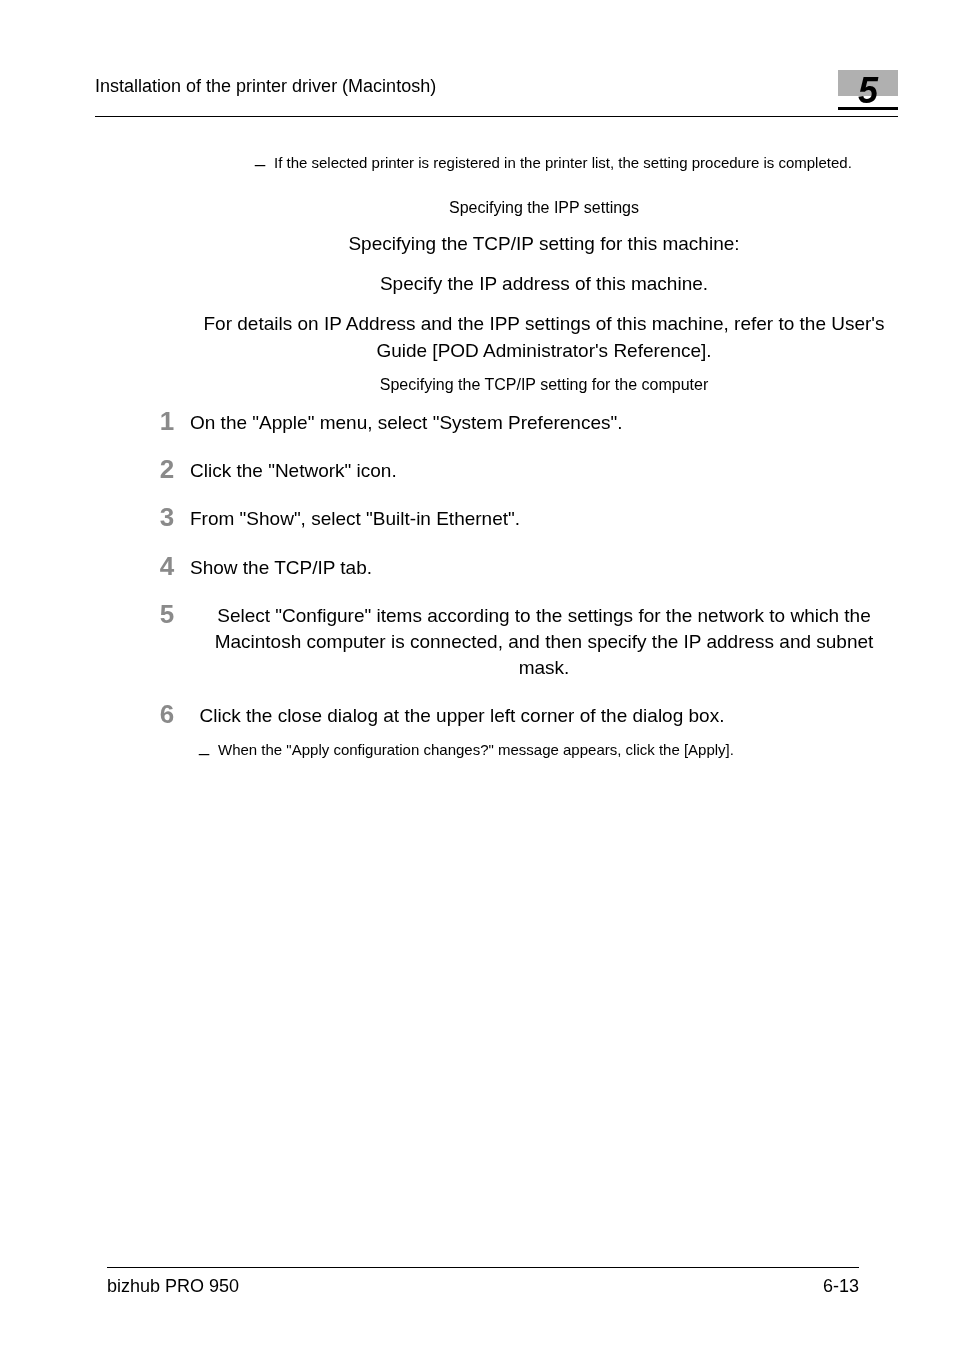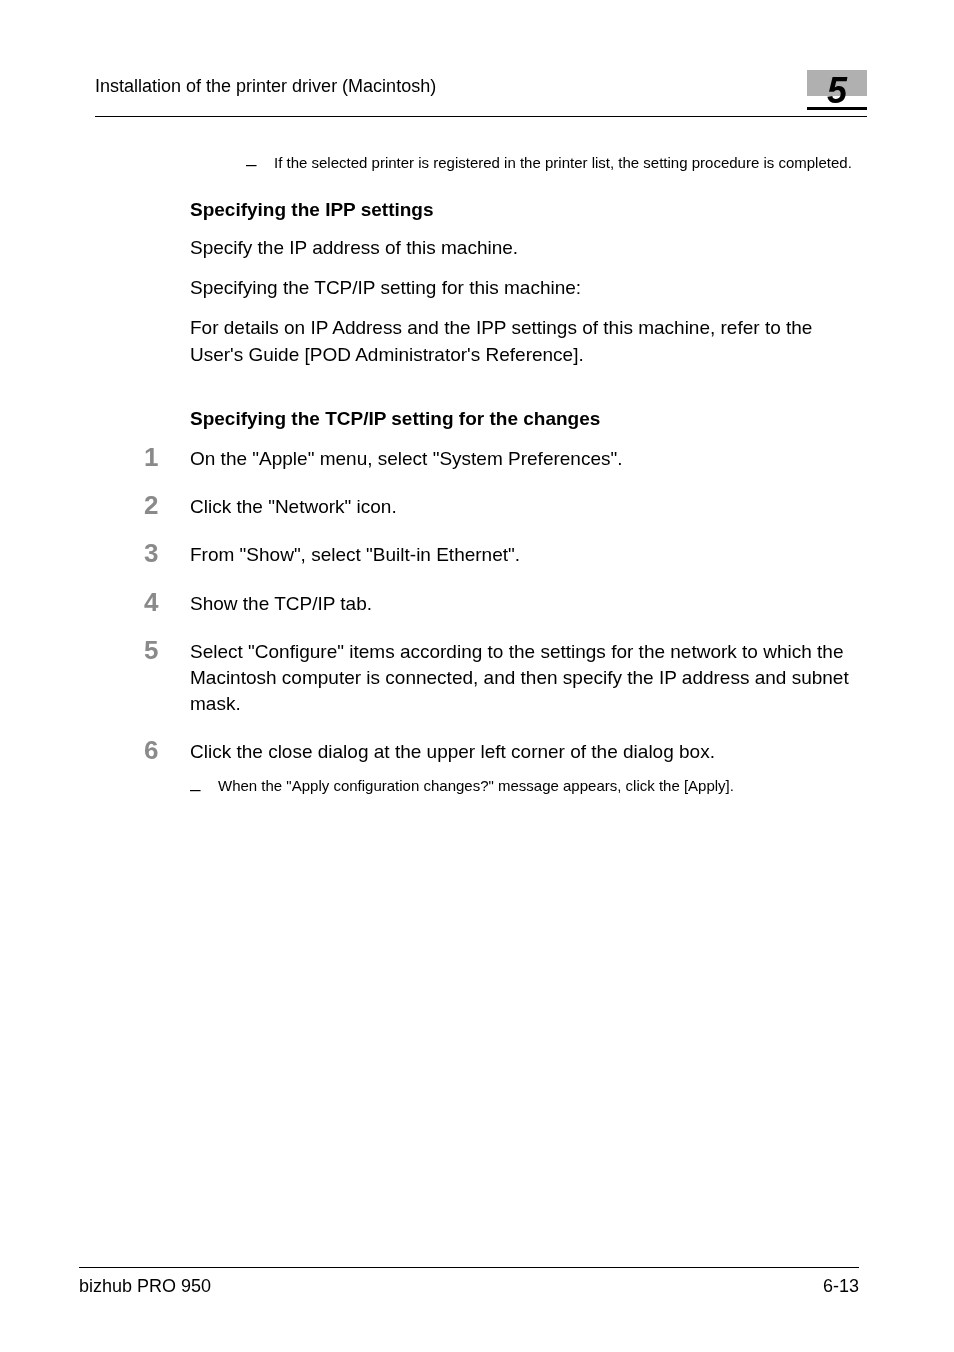--- a/index.html
+++ b/index.html
@@ -9,23 +9,24 @@
     }
     body {
       width: 954px;
       height: 1352px;
       background: #ffffff;
       font-family: Arial, Helvetica, sans-serif;
       color: #000000;
       position: relative;
     }
     .page {
-      padding: 70px 87px 60px 95px;
+      padding: 70px 56px 60px 95px;
       height: 100%;
       position: relative;
+      text-align: center;
     }
     .header-row {
       display: flex;
       justify-content: space-between;
       align-items: flex-start;
       margin-bottom: 6px;
     }
     .header-title {
       font-size: 18px;
       color: #000;
@@ -81,31 +82,31 @@
     .sub-bullet .dash {
       width: 28px;
       flex-shrink: 0;
       font-size: 19px;
     }
     .sub-bullet .txt {
       font-size: 15px;
       line-height: 1.35;
     }
     .section-heading {
-      font-size: 19px;
-      font-weight: bold;
+      font-size: 16px;
+      font-weight: normal;
       margin-bottom: 14px;
     }
     .para {
       font-size: 19px;
       line-height: 1.38;
       margin-bottom: 14px;
     }
     .para-last {
-      margin-bottom: 40px;
+      margin-bottom: 12px;
     }
     .step {
       display: flex;
       margin-bottom: 20px;
       margin-left: -46px;
     }
     .step-num {
       width: 46px;
       flex-shrink: 0;
       font-size: 26px;
@@ -120,21 +121,21 @@
       padding-top: 2px;
     }
     .step .sub-bullet {
       padding-left: 0;
       margin-top: 10px;
       margin-bottom: 0;
     }
     .footer {
       position: absolute;
       bottom: 55px;
-      left: 79px;
+      left: 107px;
       right: 95px;
     }
     .footer-line {
       border: none;
       border-top: 1px solid #000;
       margin-bottom: 8px;
     }
     .footer-row {
       display: flex;
       justify-content: space-between;
@@ -156,25 +157,25 @@
   <hr class="header-line">
 
   <div class="content">
 
     <div class="sub-bullet">
       <div class="dash">–</div>
       <div class="txt">If the selected printer is registered in the printer list, the setting procedure is completed.</div>
     </div>
 
     <div class="section-heading">Specifying the IPP settings</div>
+    <div class="para">Specifying the TCP/IP setting for this machine:</div>
     <div class="para">Specify the IP address of this machine.</div>
-    <div class="para">Specifying the TCP/IP setting for this machine:</div>
     <div class="para para-last">For details on IP Address and the IPP settings of this machine, refer to the User's Guide [POD Administrator's Reference].</div>
 
-    <div class="section-heading">Specifying the TCP/IP setting for the changes</div>
+    <div class="section-heading">Specifying the TCP/IP setting for the computer</div>
 
     <div class="step">
       <div class="step-num">1</div>
       <div class="step-body">On the "Apple" menu, select "System Preferences".</div>
     </div>
 
     <div class="step">
       <div class="step-num">2</div>
       <div class="step-body">Click the "Network" icon.</div>
     </div>

